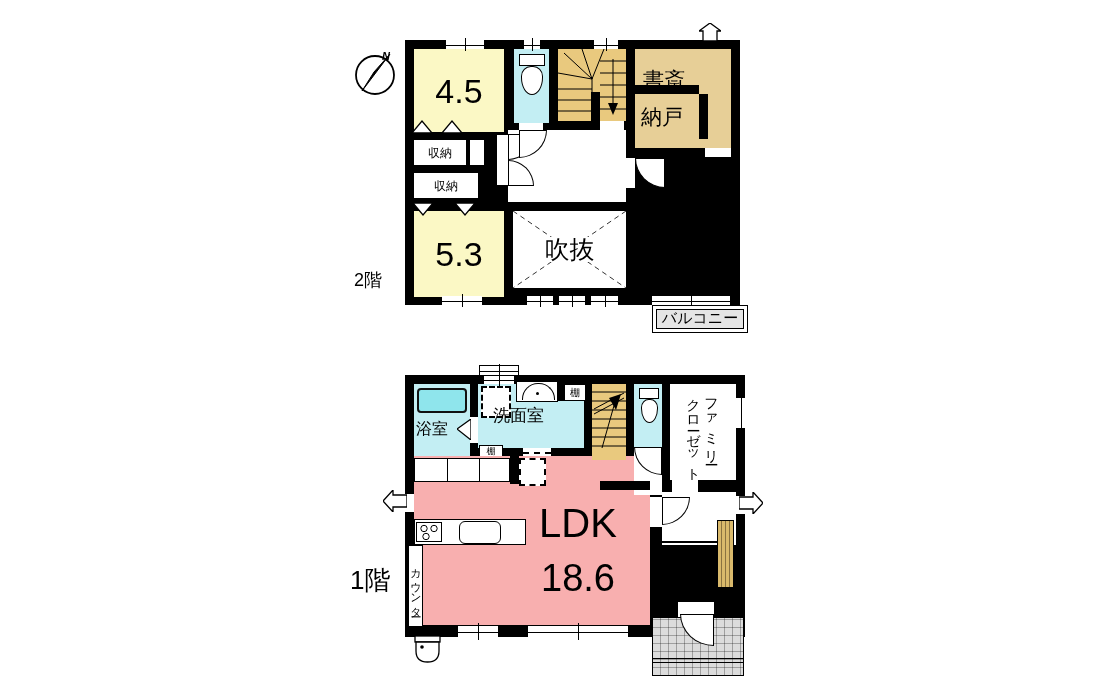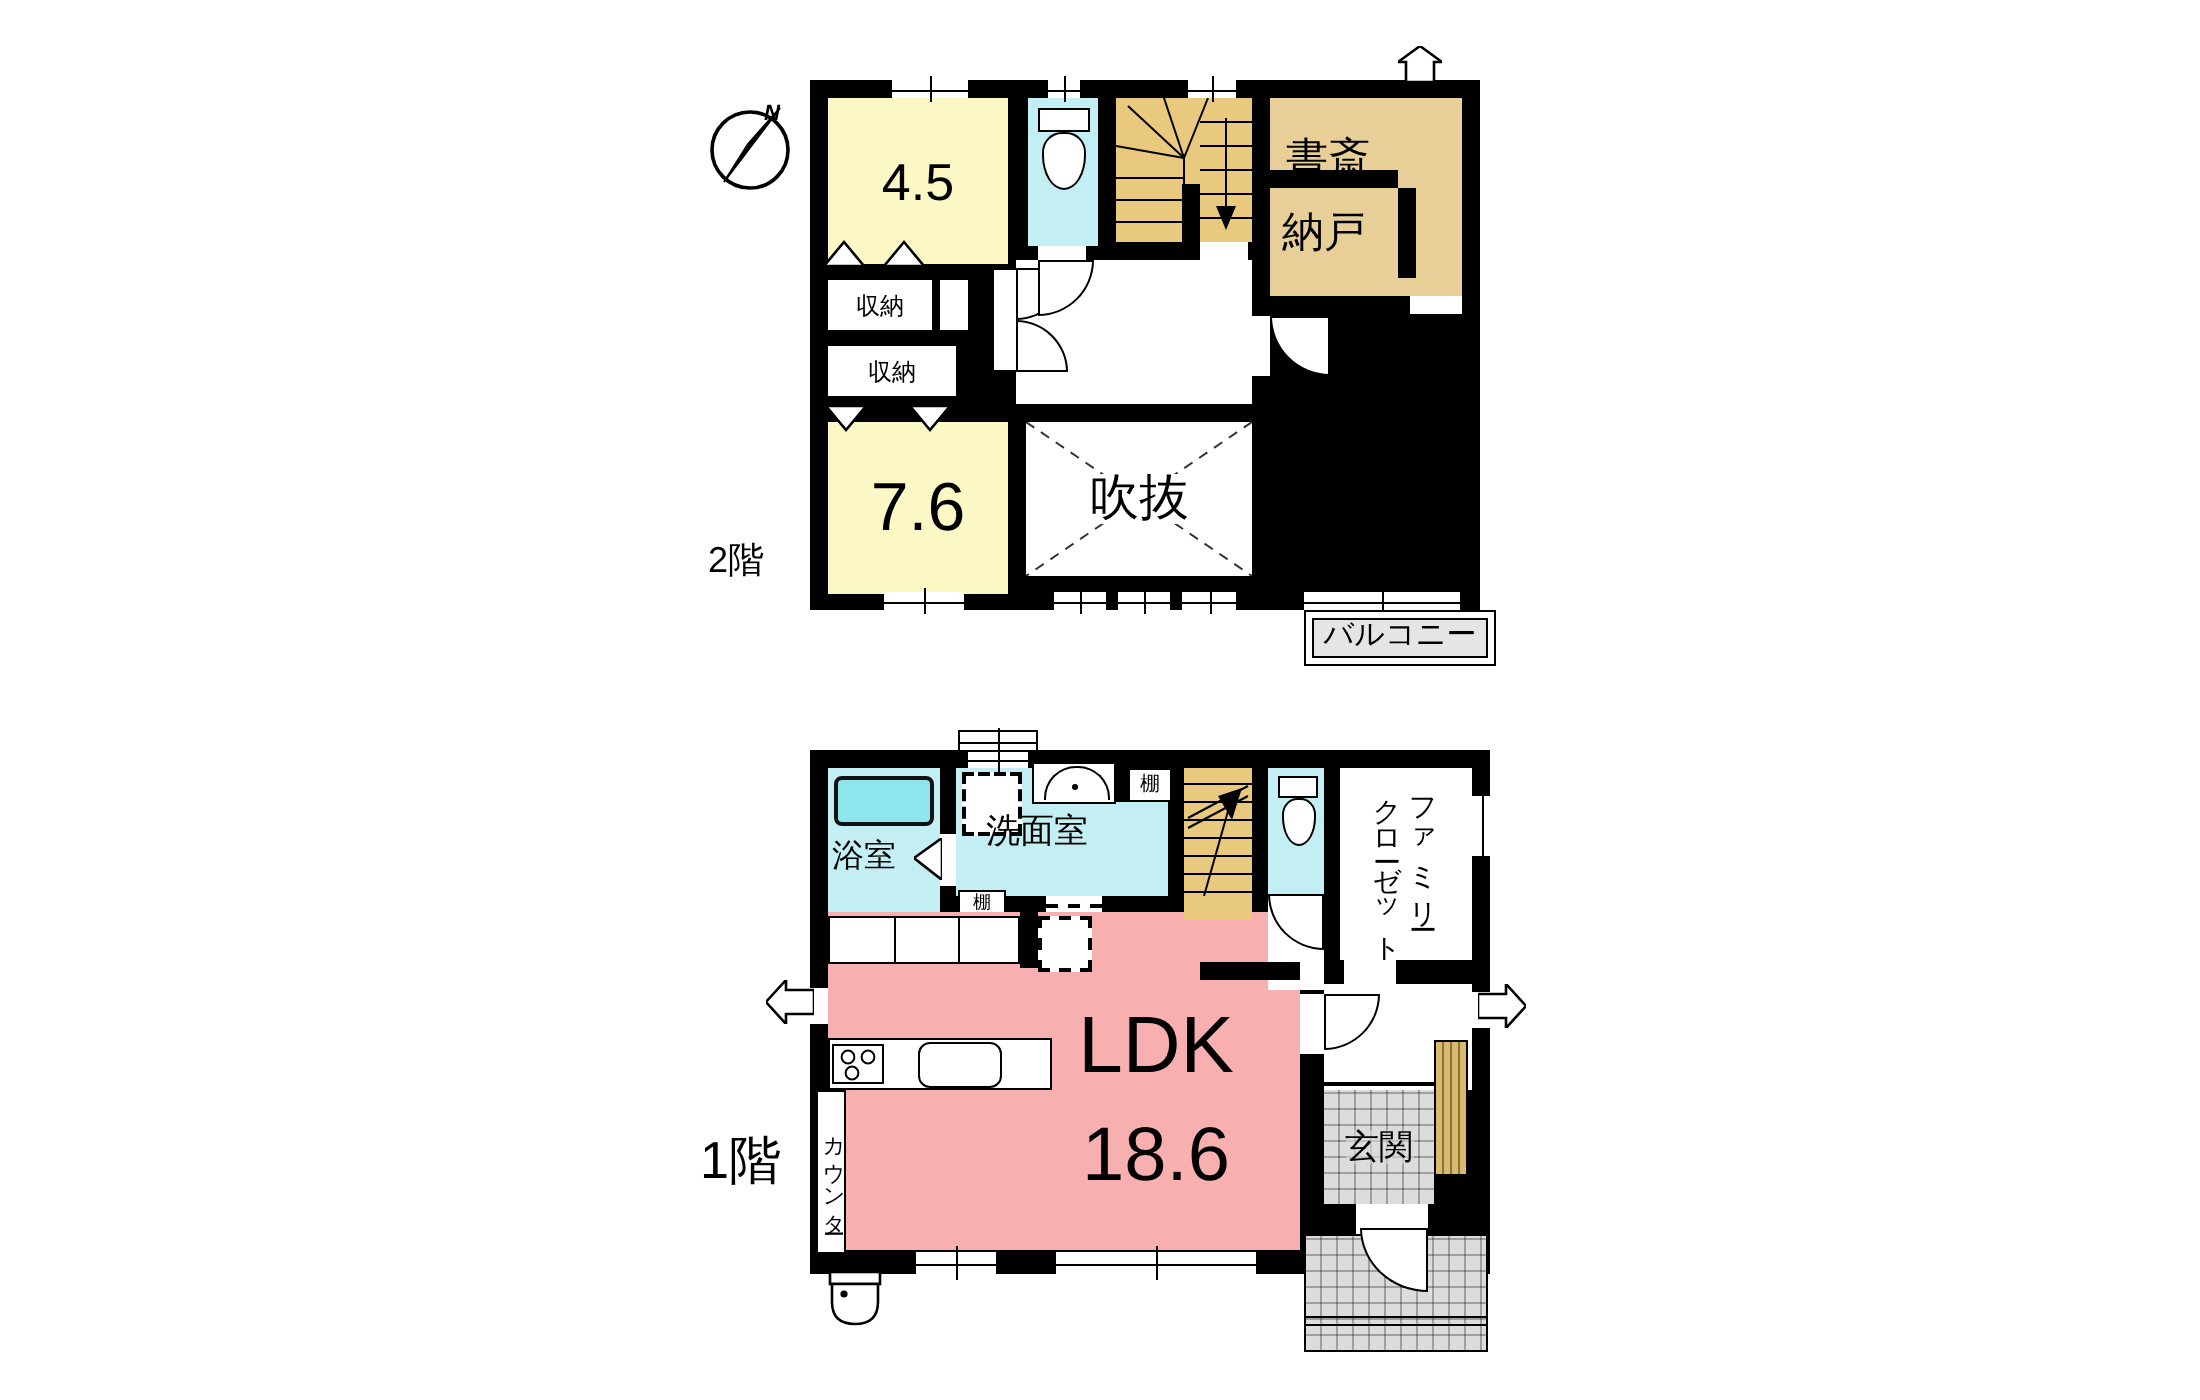--- a/index.html
+++ b/index.html
@@ -40,21 +40,21 @@
 
   <svg class="abs" style="left:352px;top:46px;" width="52" height="52" viewBox="0 0 52 52">
     <circle cx="23" cy="29" r="19" fill="#fff" stroke="#000" stroke-width="1.8"></circle>
     <polygon points="38,8 10,45 22,26" fill="#000" stroke="#000" stroke-width="1"></polygon>
     <text x="30" y="14" font-size="11" font-style="italic" font-weight="bold">N</text>
   </svg>
 
   <div class="abs wall" style="left:405px;top:40px;width:335px;height:265px;"></div>
 
   <div class="abs room yellow" style="left:414px;top:49px;width:90px;height:83px;">
-    <span class="lbl num" style="font-size:26px;">4.5</span>
+    <span class="lbl num" style="font-size:34px;">4.5</span>
   </div>
   <div class="abs cyan" style="left:514px;top:49px;width:35px;height:74px;"></div>
   <div class="tank" style="left:519px;top:54px;width:24px;height:10px;"></div>
   <div class="bowl" style="left:521px;top:66px;width:20px;height:27px;position:absolute;"></div>
 
   <svg class="abs" style="left:558px;top:49px;" width="68" height="72" viewBox="0 0 68 72">
     <rect width="68" height="72" fill="#E9C97E"></rect>
     <g stroke="#000" stroke-width="1" fill="none">
       <line x1="34" y1="30" x2="0" y2="24"></line>
         <line x1="34" y1="30" x2="6" y2="4"></line>
@@ -88,21 +88,21 @@
   </div>
   <div class="abs white" style="left:470px;top:140px;width:14px;height:25px;"></div>
   <div class="abs room white" style="left:414px;top:173px;width:64px;height:25px;">
     <span class="lbl" style="font-size:12px;">収納</span>
   </div>
   <svg class="abs" style="left:409px;top:119px;" width="58" height="14" viewBox="0 0 58 14">
     <path d="M3,14 L13,2 L23,14 Z M33,14 L43,2 L53,14 Z" fill="#fff" stroke="#000" stroke-width="1.3"></path>
   </svg>
 
   <div class="abs room yellow" style="left:414px;top:211px;width:90px;height:86px;">
-    <span class="lbl num" style="font-size:34px;">7.6</span>
+    <span class="lbl num" style="font-size:34px;">5.3</span>
   </div>
   <svg class="abs" style="left:409px;top:203px;" width="80" height="14" viewBox="0 0 80 14">
     <path d="M4,0 L14,12 L24,0 Z M46,0 L56,12 L66,0 Z" fill="#fff" stroke="#000" stroke-width="1.3"></path>
   </svg>
 
   <div class="abs room white" style="left:513px;top:211px;width:113px;height:77px;">
     <svg width="113" height="77" viewBox="0 0 113 77" style="position:absolute;left:0;top:0;">
       <line x1="0" y1="0" x2="113" y2="77" stroke="#333" stroke-width="1" stroke-dasharray="5 4"></line>
       <line x1="113" y1="0" x2="0" y2="77" stroke="#333" stroke-width="1" stroke-dasharray="5 4"></line>
     </svg>
@@ -222,23 +222,20 @@
 
   <div class="abs" style="left:498px;top:502px;width:160px;height:96px;display:flex;flex-direction:column;align-items:center;justify-content:center;gap:16px;">
     <span class="lbl num" style="font-size:40px;">LDK</span>
     <span class="lbl num" style="font-size:38px;">18.6</span>
   </div>
 
   <div class="abs white" style="left:650px;top:497px;width:12px;height:30px;"></div>
   <div class="abs arc" style="left:662px;top:497px;width:28px;height:28px;border-radius:0 0 100% 0;"></div>
 
   <div class="abs wall" style="left:662px;top:541px;width:55px;height:2px;"></div>
-  <div class="abs room grid" style="left:662px;top:545px;width:55px;height:57px;">
-    <span class="lbl" style="font-size:17px;background:rgba(220,220,220,.6);">玄関</span>
-  </div>
   <div class="abs shoe" style="left:717px;top:520px;width:17px;height:68px;"></div>
   <div class="abs white" style="left:678px;top:602px;width:36px;height:15px;"></div>
   <div class="abs grid" style="left:652px;top:617px;width:92px;height:59px;border:1px solid #000;">
     <div style="position:absolute;left:0;right:0;top:40px;border-top:1px solid #000;"></div>
     <div style="position:absolute;left:0;right:0;top:44px;border-top:1px solid #000;"></div>
   </div>
   <div class="abs arc" style="left:680px;top:614px;width:34px;height:32px;border-radius:0 0 0 100%;"></div>
 
   <div class="abs win winh" style="left:484px;top:375px;width:30px;height:9px;"></div>
   <div class="abs win winh thinbox" style="left:479px;top:365px;width:40px;height:11px;"></div>

